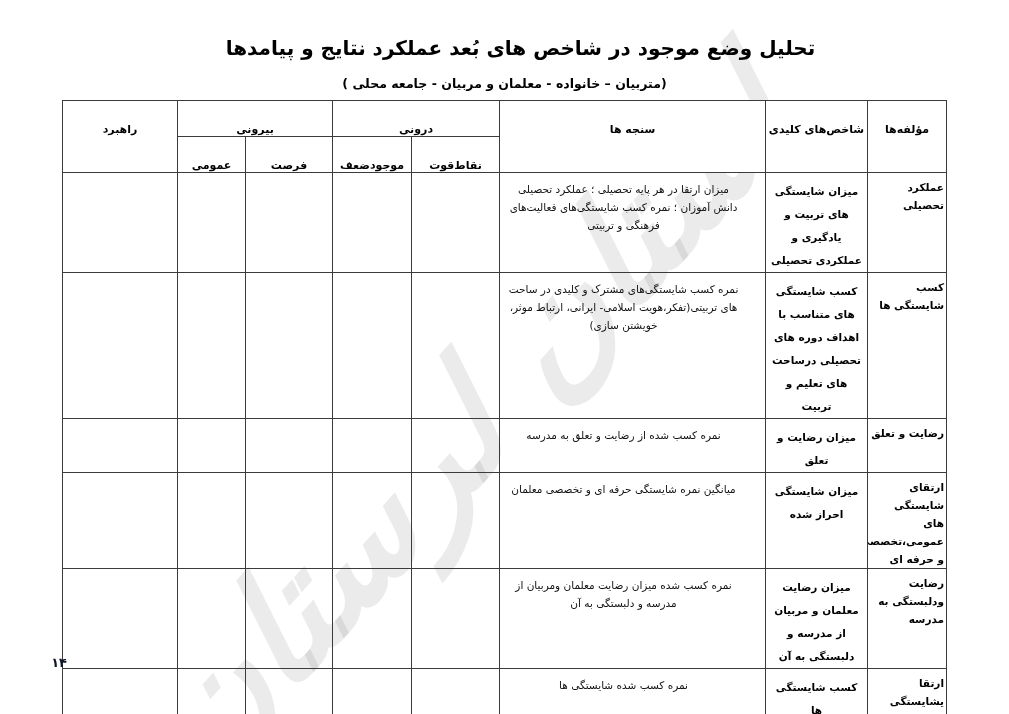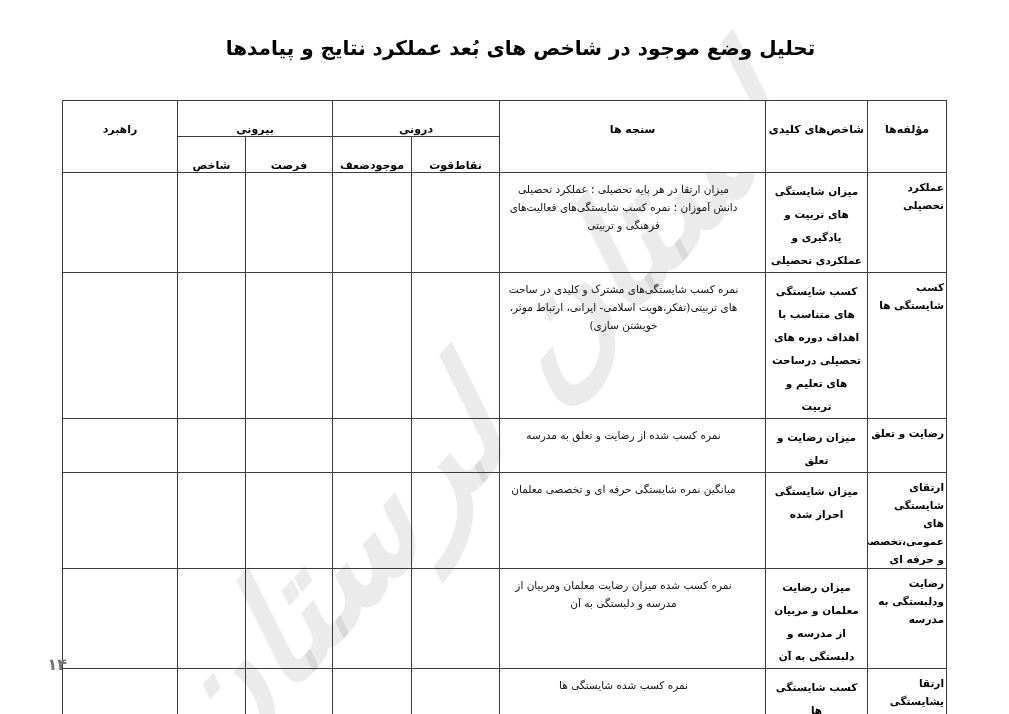--- a/index.html
+++ b/index.html
@@ -112,36 +112,37 @@
   tbody tr:nth-child(5) td { height:64px; }
   tbody tr:nth-child(6) td { height:51px; }
   tbody tr:nth-child(7) td { height:57px; }
   tbody tr:nth-child(8) td { height:66px; }
   tbody tr:nth-child(8) td.comp { line-height:15px; padding-top:4px; }
 
   .page-number {
     position:absolute;
     top:655px; right:942px;
     left:50px;
-    font-size:16px;
-    font-weight:bold;
-    color:#737373;
+    font-size:13px;
+    font-weight:bold;
+    color:#0f172a;
     direction:rtl;
     text-align:right;
     width:40px;
   }
 </style>
 </head>
 <body>
 
 <div class="page">
 
   <div class="watermark">استان لرستان</div>
 
   <h1 class="doc-title">تحلیل وضع موجود در شاخص های بُعد عملکرد نتایج و پیامدها</h1>
+  <div class="doc-subtitle">(متربیان – خانواده - معلمان و مربیان - جامعه محلی )</div>
 
   <table class="analysis">
     <colgroup>
       <col class="c-comp">
         <col class="c-ind">
         <col class="c-measure">
       <col class="c-strength">
         <col class="c-weak">
       <col class="c-opp">
         <col class="c-threat">
@@ -153,21 +154,21 @@
         <th rowspan="2">شاخص‌های کلیدی</th>
         <th rowspan="2">سنجه ها</th>
         <th colspan="2">درونی</th>
         <th colspan="2">بیرونی</th>
         <th rowspan="2">راهبرد</th>
       </tr>
       <tr class="h2">
         <th>نقاط‌قوت</th>
         <th>موجود‌ضعف</th>
         <th>فرصت</th>
-        <th>شاخص</th>
+        <th>عمومی</th>
       </tr>
     </thead>
     <tbody>
       <tr>
         <td class="comp">عملکرد تحصیلی</td>
         <td class="ind">میزان شایستگی های تربیت و یادگیری و عملکردی تحصیلی</td>
         <td class="measure">میزان ارتقا در هر پایه تحصیلی ؛ عملکرد تحصیلی دانش آموزان ؛ نمره کسب شایستگی‌های فعالیت‌های فرهنگی و تربیتی</td>
         <td></td>
         <td></td>
         <td></td>

